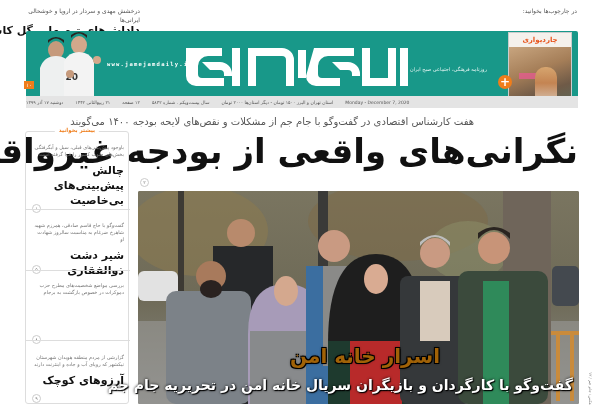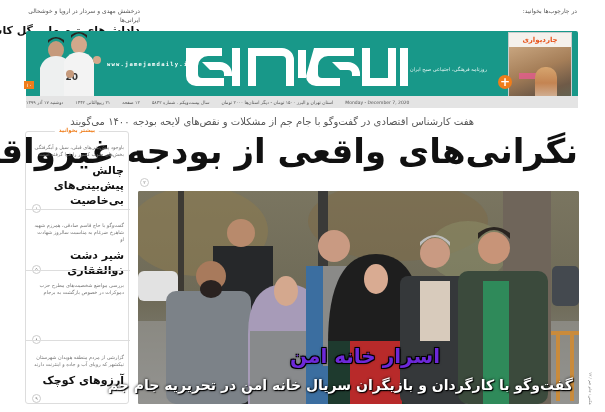--- a/index.html
+++ b/index.html
@@ -44,21 +44,21 @@
   .sidebar { position: absolute; left: 25px; top: 131px; width: 104px; height: 273px; border: 1px solid #ddd; border-radius: 3px; }
   .sidebar-title { position: absolute; top: -5px; left: 50%; transform: translateX(-50%); background: #fff; padding: 0 4px; font-size: 5.5px; color: #ef7d1b; font-weight: bold; white-space: nowrap; }
   .side-item { position: absolute; left: 0; width: 104px; padding: 0 6px; text-align: right; }
   .side-item .kicker { font-size: 5px; color: #777; line-height: 7px; }
   .side-item .title { font-size: 11px; font-weight: bold; color: #111; line-height: 15px; margin-top: 5px; }
   .side-divider { position: absolute; left: 0; width: 104px; height: 1px; background: #ddd; }
 
   
   .photo { position: absolute; left: 138px; top: 191px; width: 441px; height: 213px; overflow: hidden; border-radius: 2px; background: #6b6b5a; }
   .photo svg { width: 100%; height: 100%; display: block; }
-  .photo-title { position: absolute; left: 290px; top: 344px; font-size: 20px; font-weight: bold; color: #6d28d9; white-space: nowrap; text-shadow: 1px 1px 0 #000, -1px -1px 0 #000, 1px -1px 0 #000, -1px 1px 0 #000, 0 0 3px #000; text-align: center; }
+  .photo-title { position: absolute; left: 290px; top: 344px; font-size: 20px; font-weight: bold; color: #a16207; white-space: nowrap; text-shadow: 1px 1px 0 #000, -1px -1px 0 #000, 1px -1px 0 #000, -1px 1px 0 #000, 0 0 3px #000; text-align: center; }
   .photo-caption { position: absolute; right: 32px; top: 377px; font-size: 14px; font-weight: bold; color: #fff; white-space: nowrap; text-shadow: 0 0 3px #000, 1px 1px 1px #000; text-align: center; }
   .photo-credit { position: absolute; left: 583px; top: 310px; width: 10px; height: 95px; writing-mode: vertical-rl; font-size: 4px; color: #777; }
 </style>
 </head>
 <body>
 
 <div class="teaser" id="teaser-right">
   <div class="kicker">در چارچوب‌ها بخوانید:</div>
 </div>
 <div class="teaser" id="teaser-left">

